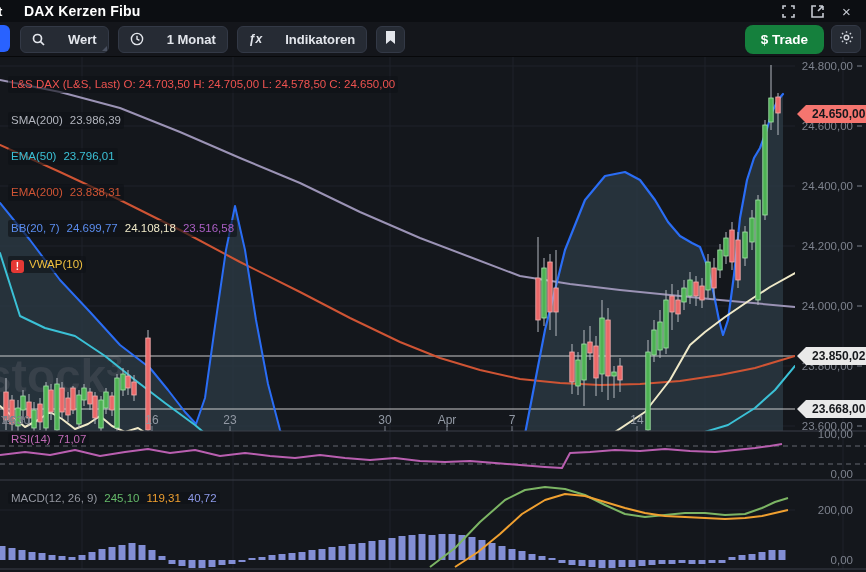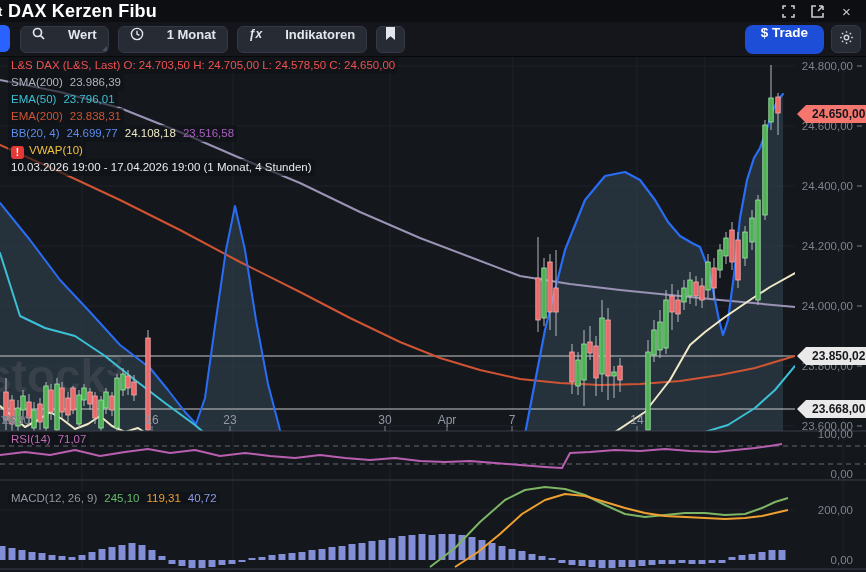--- a/index.html
+++ b/index.html
@@ -1,50 +1,50 @@
 <!DOCTYPE html>
 <html><head>
 <meta charset="utf-8">
 <style>
   html,body{margin:0;padding:0;background:#0c0e12;}
   #app{position:relative;width:866px;height:572px;overflow:hidden;background:#14171c;
        font-family:"Liberation Sans",sans-serif;-webkit-font-smoothing:antialiased;}
   
   .titlebar{position:absolute;top:0;left:0;width:866px;height:22px;background:#0c0e12;z-index:30;
             display:flex;align-items:center;color:#fff;}
-  .titlebar .title{font-size:18px;font-weight:bold;margin-left:2px;letter-spacing:.2px;}
+  .titlebar .title{font-size:14px;font-weight:bold;margin-left:18px;letter-spacing:.2px;}
   .titlebar .frag{font-size:13px;font-weight:bold;margin-left:-2px;width:8px;overflow:hidden;display:inline-block;}
   .win-controls{margin-left:auto;display:flex;align-items:center;gap:14px;margin-right:12px;}
   .win-btn{width:15px;height:15px;display:flex;align-items:center;justify-content:center;color:#c6cad2;cursor:pointer;}
   .win-btn svg{display:block;}
   .close-x{font-size:15px;line-height:15px;color:#c6cad2;}
   
   .toolbar{position:absolute;top:22px;left:0;width:866px;height:34px;background:#14161b;z-index:30;
            display:flex;align-items:center;border-bottom:1px solid #07080a;}
   .tb-btn{height:27px;background:#262b34;border:1px solid #333946;border-radius:6px;color:#e3e6ec;
-          font-size:13px;font-weight:bold;display:flex;align-items:flex-start;padding:0 11px;margin-left:9px;
+          font-size:13px;font-weight:bold;display:flex;align-items:center;padding:0 11px;margin-left:9px;
           cursor:pointer;position:relative;white-space:nowrap;}
   .tb-btn .ic{margin-right:23px;display:flex;align-items:center;}
   .tb-frag{position:absolute;left:-10px;top:3px;width:20px;height:27px;background:#2962ff;border-radius:6px;}
   .fold:after{content:"";position:absolute;right:1px;bottom:1px;border-left:5px solid transparent;
               border-bottom:5px solid #4a5160;}
   .group{padding:0;}
   .group .seg{padding:0 11px;display:flex;align-items:center;height:100%;}
   .group .sep{width:1px;height:17px;background:#3a404b;}
   .icon-only{padding:0 8px;}
   .spacer{flex:1;}
-  .trade-btn{height:29px;background:#1d4ed8;border:none;border-radius:8px;color:#fff;font-size:13.5px;
-             font-weight:bold;display:flex;align-items:flex-start;padding:0 16px;cursor:pointer;}
+  .trade-btn{height:29px;background:#15803d;border:none;border-radius:8px;color:#fff;font-size:13.5px;
+             font-weight:bold;display:flex;align-items:center;padding:0 16px;cursor:pointer;}
   .gear-btn{height:28px;width:30px;background:#262b34;border:1px solid #333946;border-radius:6px;
             display:flex;align-items:center;justify-content:center;margin-left:7px;margin-right:5px;cursor:pointer;}
   
   #chart-svg{position:absolute;top:0;left:0;z-index:5;}
   .legend{position:absolute;top:57px;left:8px;z-index:20;pointer-events:none;font-size:11.5px;line-height:17px;}
   .legend .row{white-space:nowrap;}
-  .legend .chip{background:rgba(15,18,23,.62);padding:0 3px;border-radius:2px;display:inline-block;}
+  .legend .chip{background:rgba(15,18,23,.62);padding:0 3px;border-radius:2px;display:inline-block;margin-top:19px;}
   .v{margin-left:7px;}
   .badge{display:inline-flex;width:13px;height:13px;background:#e53935;border-radius:3px;color:#fff;
          font-size:10px;font-weight:bold;align-items:center;justify-content:center;margin-right:5px;
          vertical-align:-2px;}
   .pane-label{position:absolute;left:8px;z-index:20;font-size:11.5px;pointer-events:none;white-space:nowrap;}
   .pane-label .chip{background:rgba(15,18,23,.62);padding:0 3px;border-radius:2px;}
 </style>
 </head>
 <body>
 
@@ -360,23 +360,22 @@
         <polygon points="797,409 806,400 866,400 866,418 806,418" fill="#e9e9e9"></polygon>
         <text x="812" y="413" fill="#16181c" font-size="12" font-weight="bold" text-anchor="start" font-family="Liberation Sans, sans-serif">23.668,00</text>
       </g>
     </svg>
 
   <div class="legend">
     <div class="row"><span class="chip" style="color:#ef5350;">L&amp;S DAX (L&amp;S, Last)  O: 24.703,50  H: 24.705,00  L: 24.578,50  C: 24.650,00</span></div>
     <div class="row"><span class="chip" style="color:#b2b5be;"><span>SMA(200)</span><span class="v">23.986,39</span></span></div>
     <div class="row"><span class="chip" style="color:#3bc1d6;"><span>EMA(50)</span><span class="v">23.796,01</span></span></div>
     <div class="row"><span class="chip" style="color:#cf5434;"><span>EMA(200)</span><span class="v">23.838,31</span></span></div>
-    <div class="row"><span class="chip"><span style="color:#5b8def;">BB(20, 4)</span><span class="v" style="color:#5b8def;">24.699,77</span><span class="v" style="color:#efe9c8;">24.108,18</span><span class="v" style="color:#ab5fc4;">23.516,58</span></span></div>
+    <div class="row"><span class="chip"><span style="color:#5b8def;">BB(20, 7)</span><span class="v" style="color:#5b8def;">24.699,77</span><span class="v" style="color:#efe9c8;">24.108,18</span><span class="v" style="color:#ab5fc4;">23.516,58</span></span></div>
     <div class="row"><span class="chip"><span class="badge">!</span><span style="color:#f0c040;">VWAP(10)</span></span></div>
-    <div class="row"><span class="chip" style="color:#e8eaed;">10.03.2026 19:00 - 17.04.2026 19:00   (1 Monat, 4 Stunden)</span></div>
   </div>
 
   <div class="pane-label" style="top:433px;">
     <span class="chip" style="color:#c06ab5;"><span>RSI(14)</span><span class="v">71,07</span></span>
   </div>
   <div class="pane-label" style="top:492px;">
     <span class="chip"><span style="color:#9598a1;">MACD(12, 26, 9)</span><span class="v" style="color:#66bb6a;">245,10</span><span class="v" style="color:#f0a030;">119,31</span><span class="v" style="color:#8e9bea;">40,72</span></span>
   </div>
 
   <div class="titlebar">

